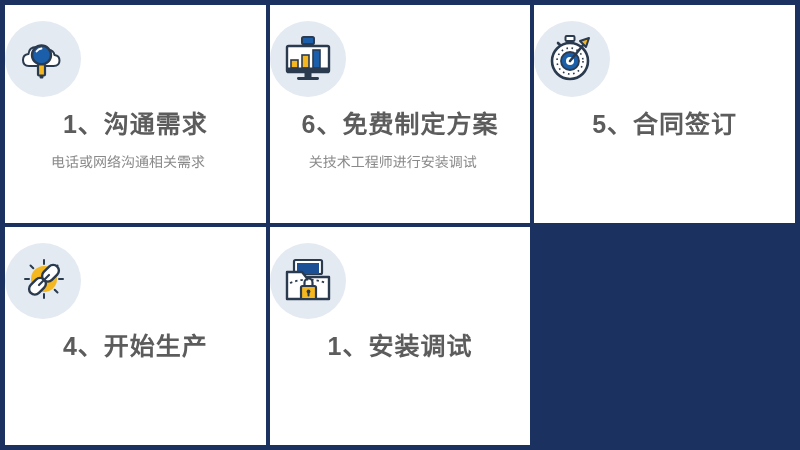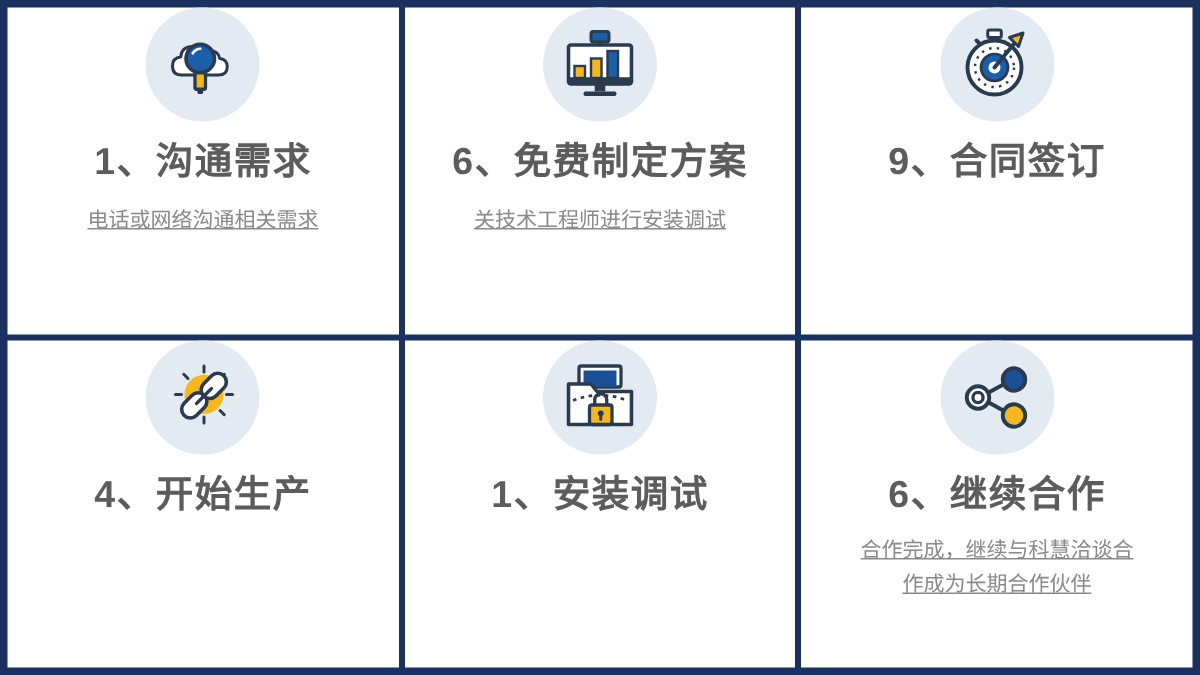--- a/index.html
+++ b/index.html
@@ -27,21 +27,21 @@
     gap: 4px;
     padding: 5px;
   }
 
   .cell {
     position: relative;
     box-sizing: border-box;
     background: #ffffff;
     display: flex;
     flex-direction: column;
-    align-items: center;
+    padding-top: 16px;
   }
 
   
   .icon-disc {
     width: 76px;
     height: 76px;
     border-radius: 50%;
     background: #e4eaf1;
     display: flex;
     align-items: center;
@@ -62,21 +62,20 @@
     white-space: nowrap;
   }
   .cell-desc {
     margin-top: 12px;
     font-size: 14px;
     color: #8a8a8a;
     line-height: 1.65;
     text-align: center;
     max-width: 246px;
     white-space: pre-line;
-    text-decoration: underline;
   }
   .row-2 .cell-title { }
   .row-2 .cell-desc  { margin-top: 10px; }
 </style>
 </head>
 <body>
 
 <div class="process-grid">
 
   <div class="cell row-1">
@@ -118,21 +117,21 @@
         <rect x="22" y="7" width="4" height="4" fill="#2a3a4f"></rect>
         <path d="M12 10 l4 4" stroke="#2a3a4f" stroke-width="2.6" stroke-linecap="round"></path>
         <circle cx="24" cy="28" r="18" fill="#ffffff" stroke="#2a3a4f" stroke-width="2.6"></circle>
         <circle cx="24" cy="28" r="13" fill="none" stroke="#2a3a4f" stroke-width="1.6" stroke-dasharray="1.6 3.6"></circle>
         <circle cx="24" cy="28" r="9" fill="#1b5faa" stroke="#2a3a4f" stroke-width="1.8"></circle>
         <circle cx="24" cy="28" r="4" fill="#ffffff"></circle>
         <path d="M24 28 L38 11" stroke="#2a3a4f" stroke-width="2.6" stroke-linecap="round"></path>
         <path d="M34 8 l9 -3 l-3 9 Z" fill="#f5b720" stroke="#2a3a4f" stroke-width="2" stroke-linejoin="round"></path>
       </svg>
     </div>
-    <div class="cell-title">9、合同签订</div>
+    <div class="cell-title">5、合同签订</div>
   </div>
 
   <div class="cell row-2">
     <div class="icon-disc">
       <svg width="52" height="52" viewBox="0 0 52 52">
         <circle cx="27" cy="24" r="13" fill="#f5b720"></circle>
         <g stroke="#2a3a4f" stroke-width="2" stroke-linecap="round">
           <path d="M27 5 v4"></path>
             <path d="M40.5 10.5 l-2.8 2.8"></path>
             <path d="M46 24 h-4"></path>
@@ -161,29 +160,14 @@
         <path d="M8 28 q18 -7 36 0" fill="none" stroke="#2a3a4f" stroke-width="1.8" stroke-dasharray="2.4 3"></path>
         <rect x="19" y="31" width="15" height="13" rx="1.6" fill="#f5b720" stroke="#2a3a4f" stroke-width="2.2"></rect>
         <path d="M22.5 31 v-3.5 a4 4 0 0 1 8 0 v3.5" fill="none" stroke="#2a3a4f" stroke-width="2.2"></path>
         <circle cx="26.5" cy="36.5" r="1.9" fill="#2a3a4f"></circle>
         <path d="M26.5 37.5 v3" stroke="#2a3a4f" stroke-width="2" stroke-linecap="round"></path>
       </svg>
     </div>
     <div class="cell-title">1、安装调试</div>
   </div>
 
-  <div class="cell row-2">
-    <div class="icon-disc">
-      <svg width="52" height="52" viewBox="0 0 52 52">
-        <path d="M14 26 L36 14" stroke="#2a3a4f" stroke-width="2.6" stroke-linecap="round"></path>
-        <path d="M14 26 L36 38" stroke="#2a3a4f" stroke-width="2.6" stroke-linecap="round"></path>
-        <circle cx="13" cy="26" r="7.5" fill="#ffffff" stroke="#2a3a4f" stroke-width="2.6"></circle>
-        <circle cx="13" cy="26" r="3.4" fill="#ffffff" stroke="#2a3a4f" stroke-width="2.2"></circle>
-        <circle cx="37" cy="14" r="7.5" fill="#1b4f96" stroke="#2a3a4f" stroke-width="2.6"></circle>
-        <circle cx="37" cy="38" r="7.5" fill="#f5b720" stroke="#2a3a4f" stroke-width="2.6"></circle>
-      </svg>
-    </div>
-    <div class="cell-title">6、继续合作</div>
-    <div class="cell-desc">合作完成，继续与科慧洽谈合
-作成为长期合作伙伴</div>
-  </div>
 
 </div>
 
 </body></html>

